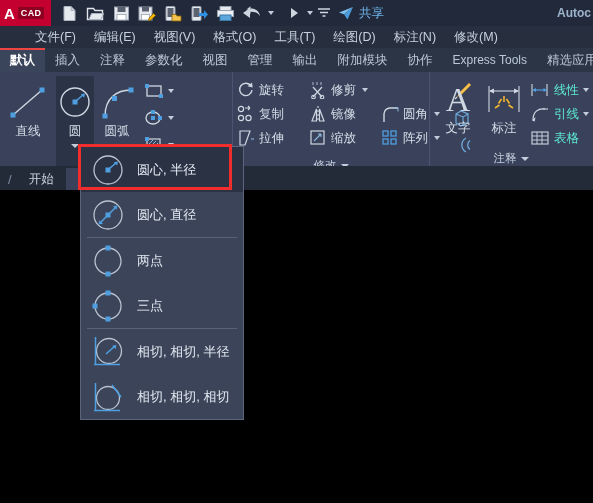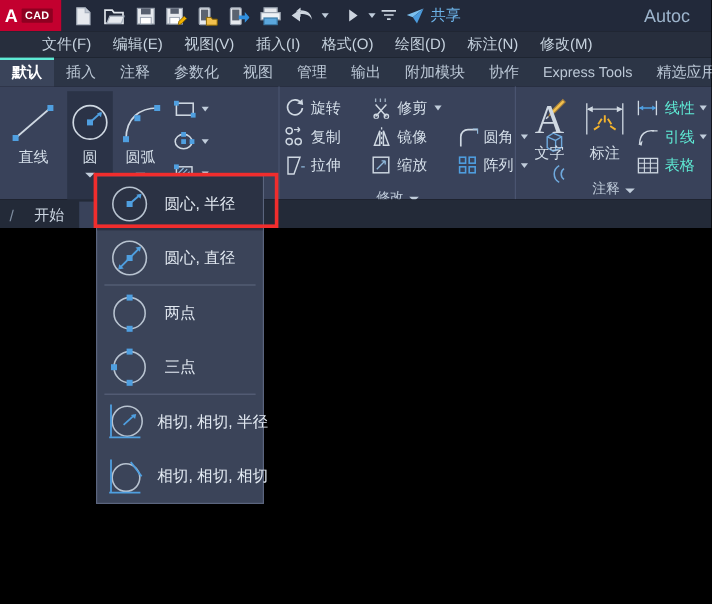--- a/index.html
+++ b/index.html
@@ -39,22 +39,22 @@
   .qat { display: flex; align-items: center; gap: 0px; margin-left: 5px; }
   .qat-btn {
     width: 26px; height: 24px; display: flex; align-items: center;
     justify-content: center;
   }
   .share-grp {
     display: flex; align-items: center; gap: 5px; margin-left: 6px;
   }
   .share-label { color: #6db3e8; font-size: 12.5px; }
   .autoc {
-    margin-left: auto; color: #9db4cc; font-size: 15px;
-    padding-right: 18px; white-space: nowrap;
+    margin-left: auto; color: #9db4cc; font-size: 12px;
+    padding-right: 2px; white-space: nowrap; font-weight: bold;
   }
 
   
   .menubar {
     position: absolute; left: 0; top: 26px; width: 593px; height: 22px;
     background: #272e3d;
     display: flex; align-items: center;
     padding-left: 26px;
   }
   .menu-item {
@@ -67,21 +67,21 @@
     position: absolute; left: 0; top: 48px; width: 593px; height: 24px;
     background: #2c3546;
     display: flex; align-items: flex-end;
   }
   .rtab {
     color: #bcc8d6; font-size: 12.5px; height: 24px; line-height: 24px;
     padding: 0 10px; white-space: nowrap;
   }
   .rtab.active {
     background: #3a445a; color: #ffffff; font-weight: bold;
-    border-top: 2px solid #5eead4;
+    border-top: 2px solid #ef4444;
     line-height: 21px;
     text-align: center;
   }
   .rtab.en { font-size: 12px; }
 
   
   .ribbon {
     position: absolute; left: 0; top: 72px; width: 593px; height: 94px;
     background: #39425a;
     display: flex;
@@ -162,21 +162,21 @@
   .dtab.sel { background: #39425a; color: #ffffff; font-weight: bold; }
 
   
   .canvas {
     position: absolute; left: 0; top: 190px; width: 593px; height: 313px;
     background: #000000;
   }
 
   
   .flyout {
-    position: absolute; left: 80px; top: 146px; width: 140px;
+    position: absolute; left: 80px; top: 146px; width: 164px;
     background: #3b4459;
     border: 1px solid #5b6küche; border: 1px solid #5b657e;
     z-index: 50;
   }
   .fly-item {
     height: 45px; display: flex; align-items: center; padding-left: 6px; gap: 8px;
   }
   .fly-item .ftxt { color: #e2e9f1; font-size: 13px; white-space: nowrap; }
   .fly-item.highlighted { background: #2b3244; }
   .fly-sep { height: 1px; background: #596party; background: #59627a; margin: 0 6px; }
@@ -283,22 +283,22 @@
       <span class="share-label">共享</span>
     </div>
 
     <div class="autoc">Autoc</div>
   </div>
 
   <div class="menubar">
     <div class="menu-item">文件(F)</div>
     <div class="menu-item">编辑(E)</div>
     <div class="menu-item">视图(V)</div>
-    <div class="menu-item">插入(I)</div>
     <div class="menu-item">格式(O)</div>
+    <div class="menu-item">工具(T)</div>
     <div class="menu-item">绘图(D)</div>
     <div class="menu-item">标注(N)</div>
     <div class="menu-item">修改(M)</div>
   </div>
 
   <div class="ribbon-tabs">
     <div class="rtab active">默认</div>
     <div class="rtab">插入</div>
     <div class="rtab">注释</div>
     <div class="rtab">参数化</div>

